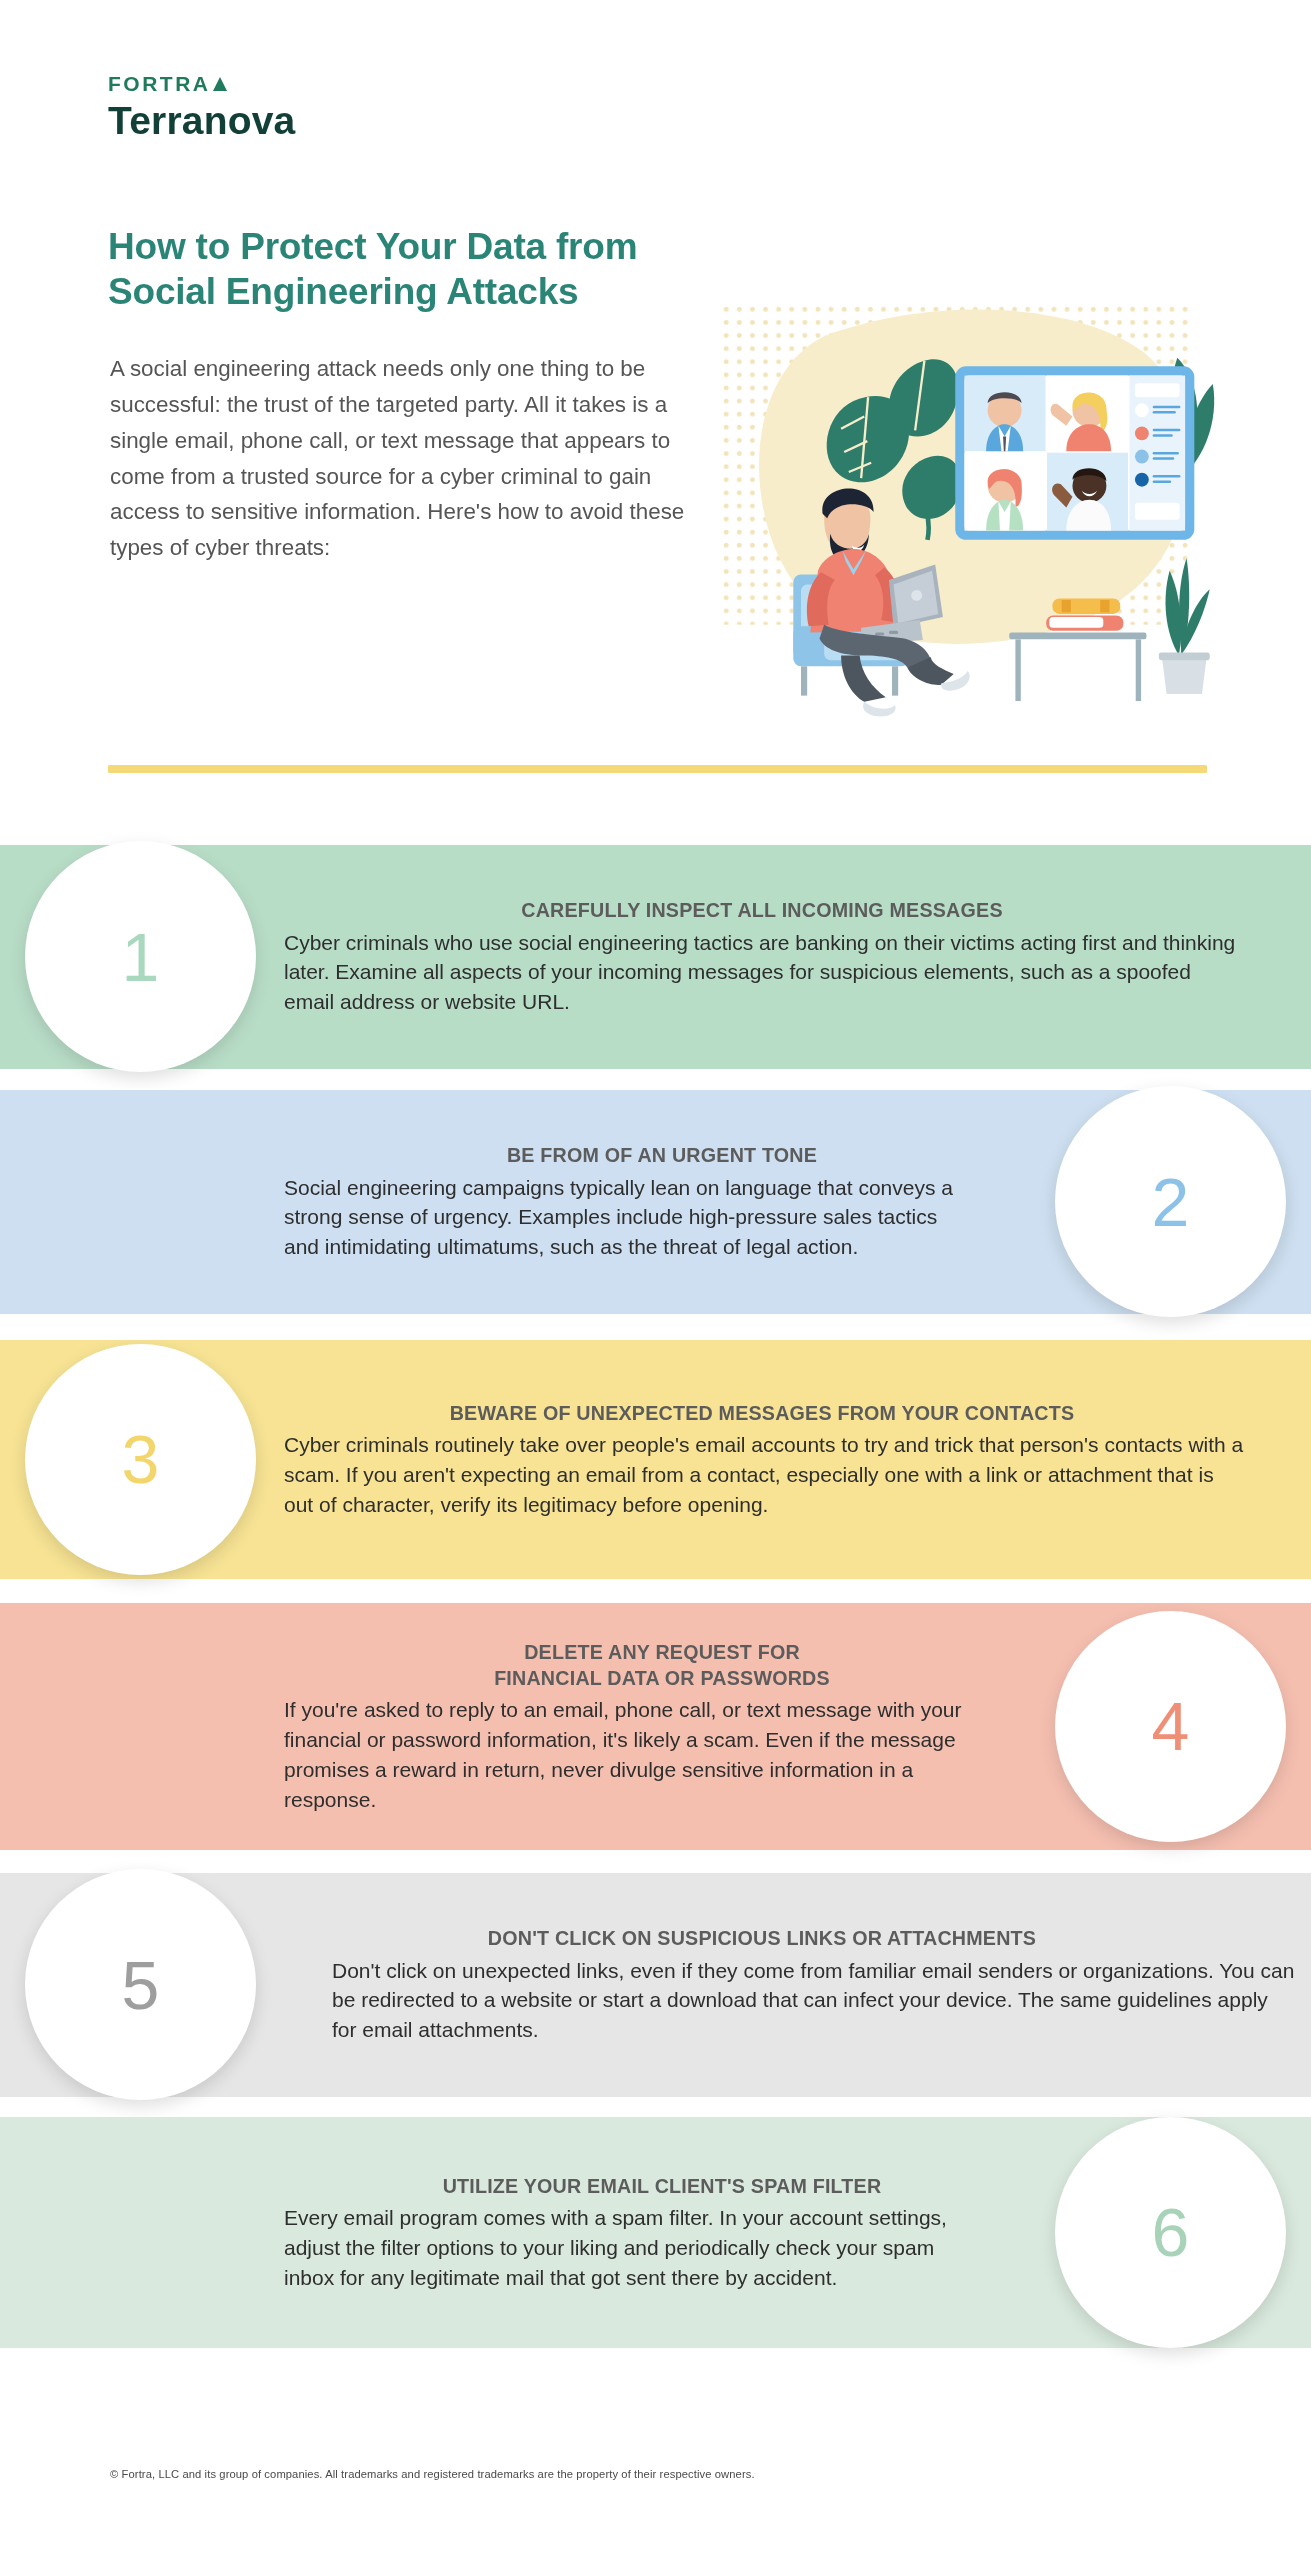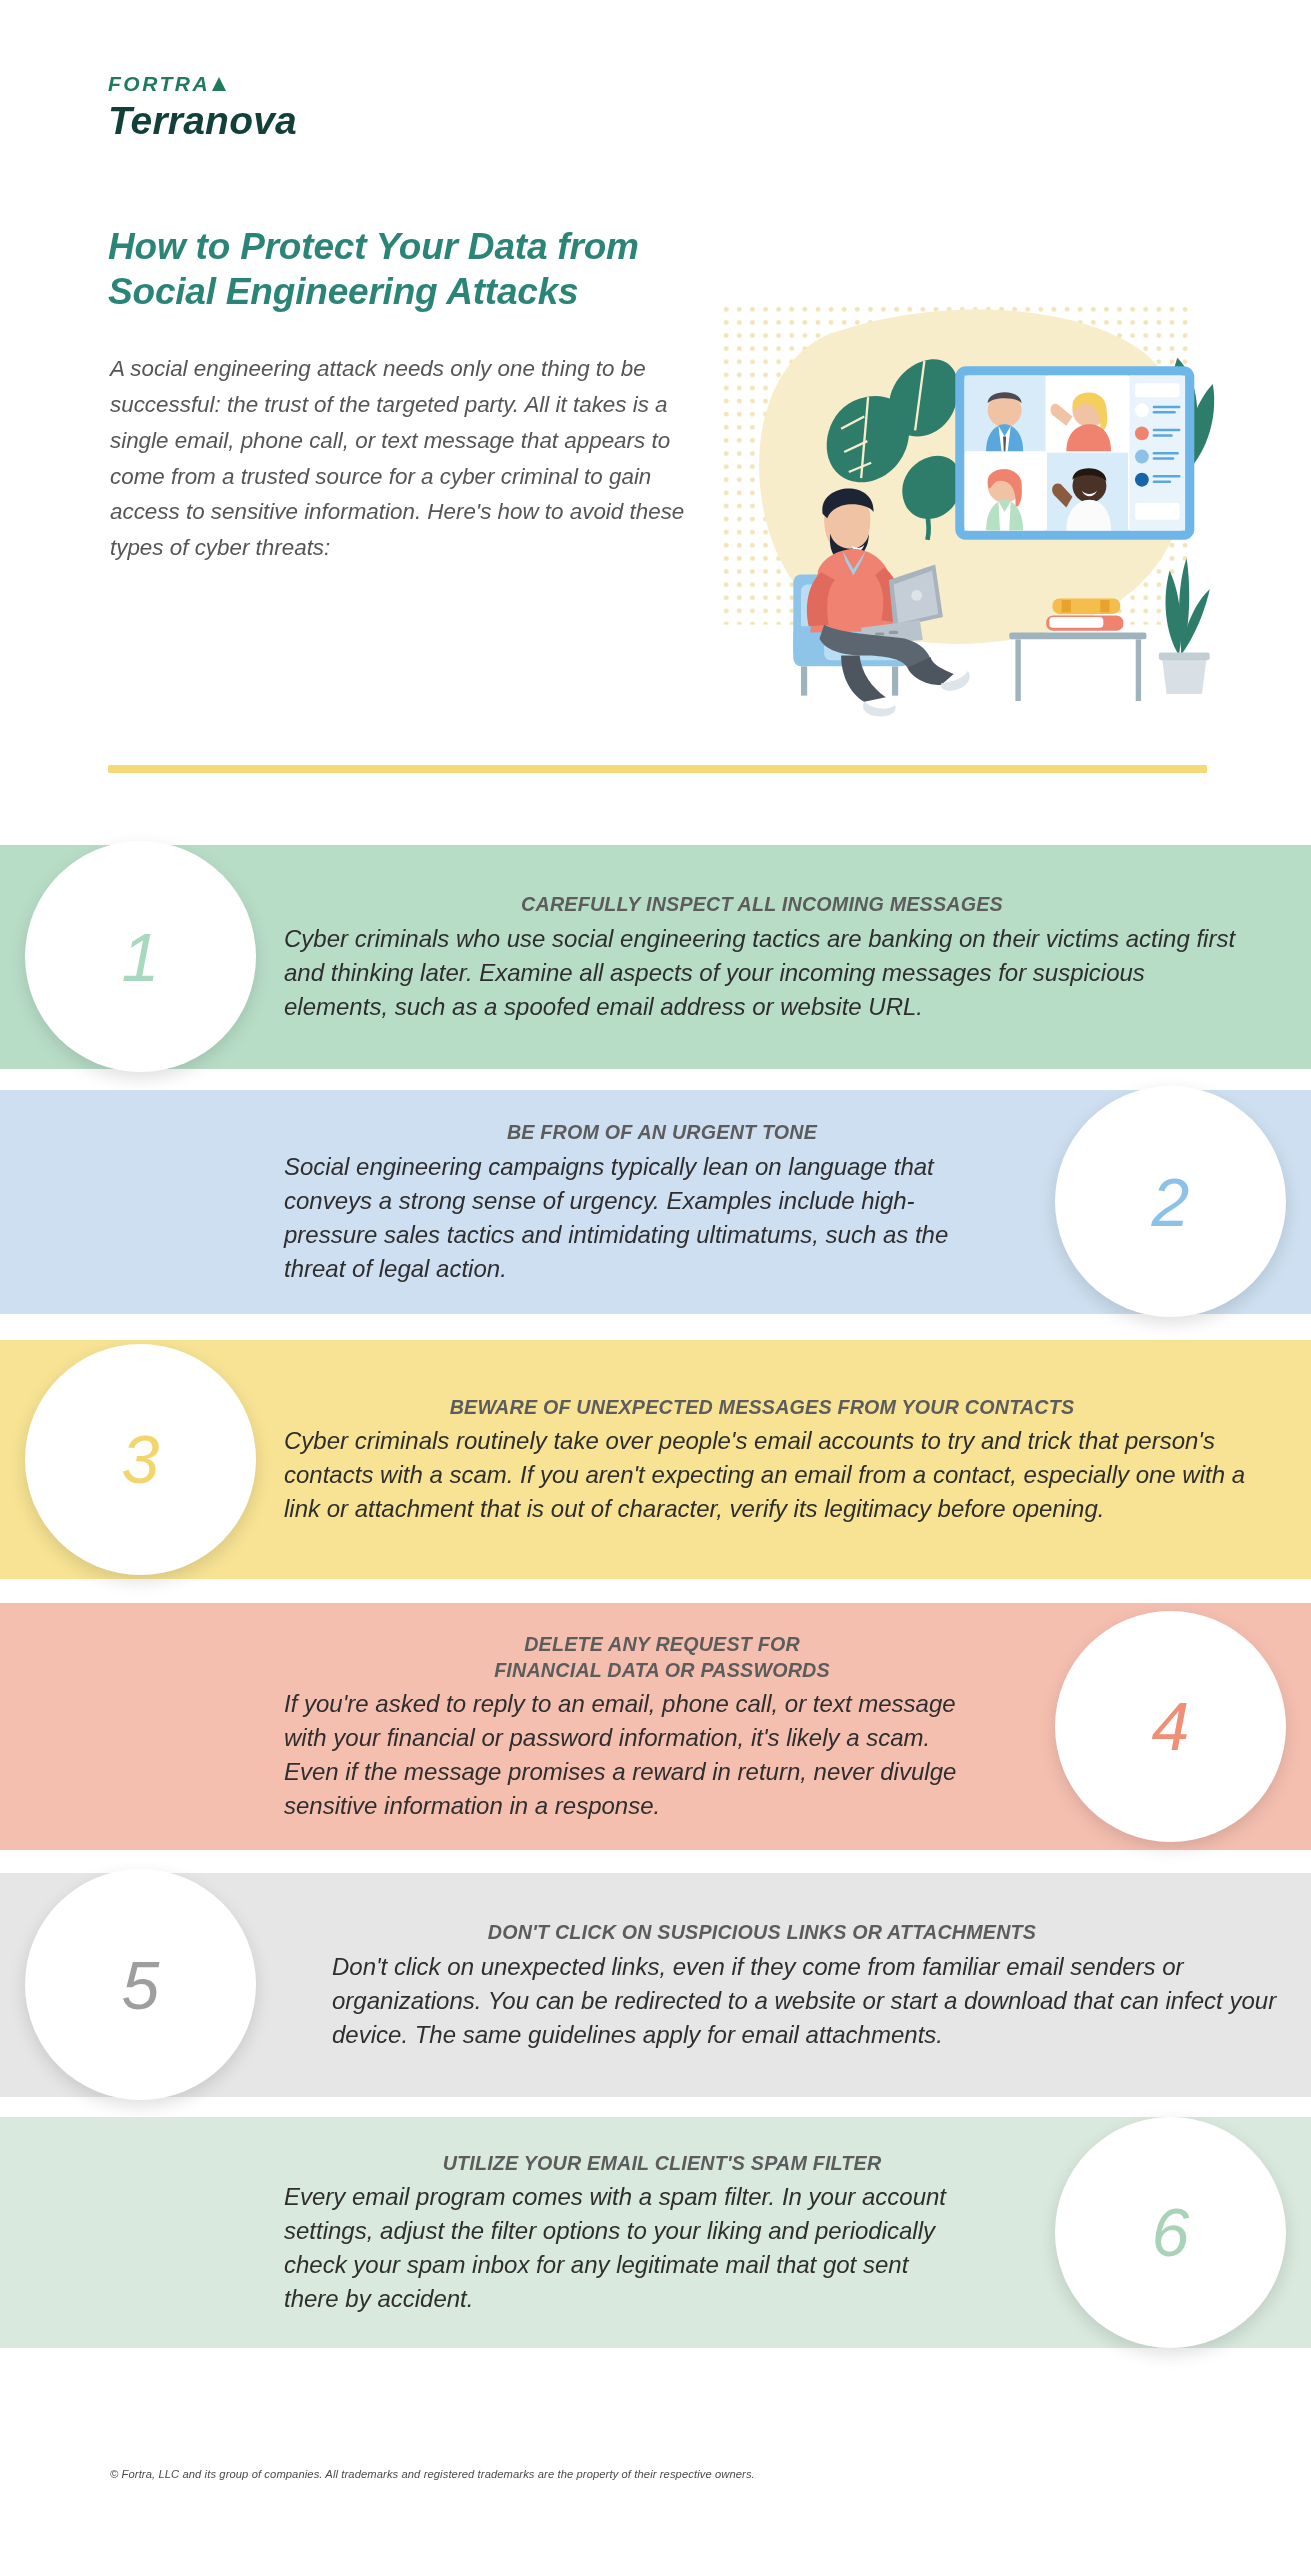--- a/index.html
+++ b/index.html
@@ -8,21 +8,20 @@
     height: 2576px;
     background: #ffffff;
     font-family: "Liberation Sans", sans-serif;
     overflow: hidden;
   }
   .page {
     position: relative;
     width: 1311px;
     height: 2576px;
     background: #ffffff;
-    font-style: italic;
   }
 
   
   .header { position: absolute; left: 0; top: 0; width: 1311px; height: 201px; }
   .logo-block { position: absolute; left: 108px; top: 73px; }
   .logo-fortra {
     font-size: 21px;
     letter-spacing: 2.5px;
     font-weight: 600;
     color: #1f7a5e;
@@ -124,21 +123,21 @@
   .band-heading {
     font-size: 19.7px;
     font-weight: 700;
     color: #5c5c5c;
     letter-spacing: 0.2px;
     line-height: 1.32;
     margin-bottom: 4.6px;
     text-align: center;
   }
   .band-body {
-    font-size: 24px;
+    font-size: 21px;
     line-height: 1.42;
     color: #2e2e2e;
   }
   .num-circle {
     position: absolute;
     width: 231px; height: 231px;
     border-radius: 50%;
     background: #ffffff;
     box-shadow: 0 6.2px 17px rgba(0,0,0,0.13);
     display: flex;

